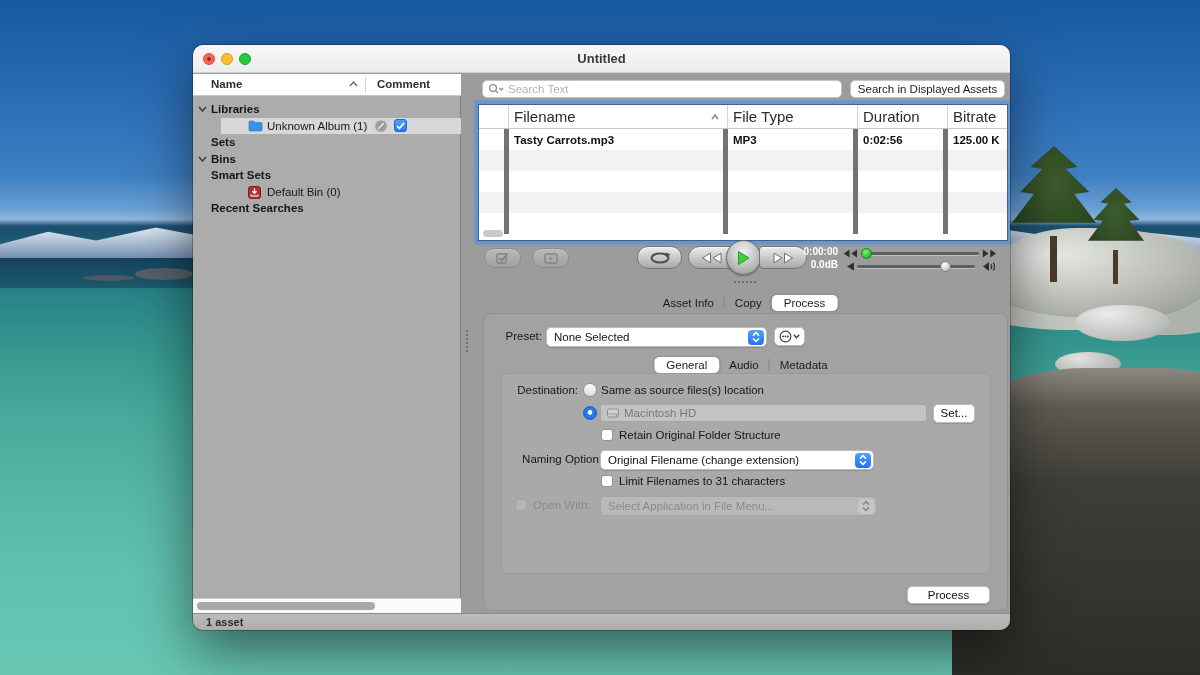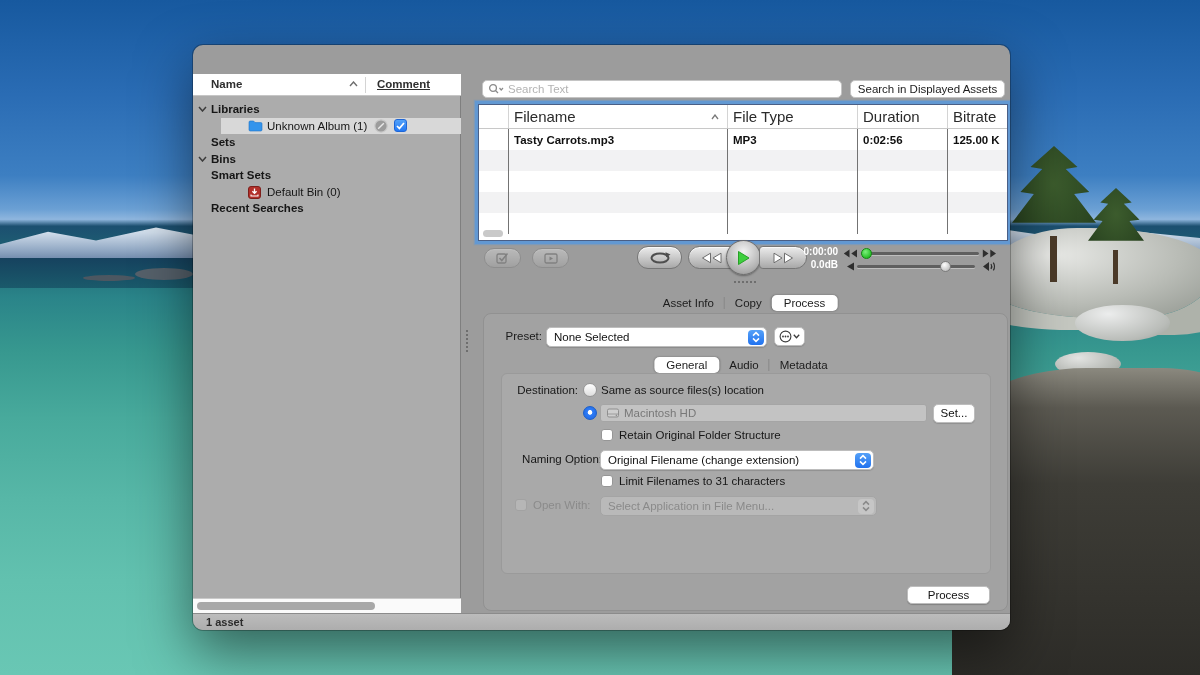--- a/index.html
+++ b/index.html
@@ -46,21 +46,21 @@
   .tl.red { left:10px; background:radial-gradient(circle at 50% 50%,#8e2f26 0%,#8e2f26 22%,#ff5f57 26%); border:.5px solid #e0443e; }
   .tl.yellow { left:28px; background:#febc2e; border:.5px solid #d89c1f; }
   .tl.green { left:46px; background:#28c840; border:.5px solid #1d9c30; }
 
   
   .sidebar { position:absolute; left:0; top:29px; width:268px; height:539px; background:#acacac; border-right:1px solid #7f7f7f; }
   .side-header { position:absolute; left:0; top:0; width:268px; height:22px; background:#fff; border-bottom:1px solid #c6c6c6; font-size:11.5px; font-weight:bold; color:#2e2e2e; }
   .sh-name { position:absolute; left:18px; top:4px; }
   .sh-sort { position:absolute; left:156px; top:7px; }
   .sh-div { position:absolute; left:172px; top:3px; height:16px; width:1px; background:#d4d4d4; }
-  .sh-comment { position:absolute; left:184px; top:4px;text-decoration:underline; }
+  .sh-comment { position:absolute; left:184px; top:4px; }
   .tree-area { position:absolute; left:0; top:27px; width:268px; }
   .trow { position:relative; height:16.5px; font-size:11.5px; color:#161616; display:flex; align-items:center; }
   .trow.group { font-weight:bold; padding-left:18px; }
   .trow.child { padding-left:46px;margin-left:28px; }
   .trow.selected { background:#d8d8d8; }
   .tchev { position:absolute; left:5px; top:5px; }
   .ticon { position:absolute; left:27px; top:2px; }
   .badge-circle { margin-left:7px; display:inline-flex; }
   .cb-checked { margin-left:6px; width:13px; height:13px; border-radius:3px;
     background:linear-gradient(#53a2f9,#2379f4); border:1px solid #1e66d6; display:inline-flex; align-items:center; justify-content:center; }
@@ -75,21 +75,21 @@
   .search-placeholder { color:#b3b3b3; font-size:11.5px; margin-left:4px; }
   .search-btn { position:absolute; left:388px; top:6px; width:155px; height:18px; background:#fff; border:1px solid #c4c4c4; border-radius:5px; font-size:11.5px; color:#1c1c1c; text-align:center; line-height:16px; }
 
   .table-wrap { position:absolute; left:16px; top:30px; width:530px; height:137px; background:#fff;
     border:1px solid #4a5f86; box-shadow:0 0 0 3px #6298d2, 0 0 1px 4px rgba(98,152,210,.5); overflow:hidden; }
   .thead { display:grid; grid-template-columns:30px 219px 130px 90px 1fr; height:24px; background:#fff; border-bottom:1px solid #c8c8c8; font-size:15px; color:#2b2b2b; }
   .thead > div { display:flex; align-items:center; padding-left:5px; border-right:1px solid #d4d4d4; position:relative; }
   .thead > div:last-child { border-right:none; }
   .sort-up { position:absolute; right:8px; top:9px; }
   .trowt { display:grid; grid-template-columns:30px 219px 130px 90px 1fr; height:21px; font-size:11.5px; font-weight:bold; color:#101010; }
-  .trowt > div { display:flex; align-items:center; padding-left:5px; border-right:1px solid #737373; white-space:nowrap; overflow:hidden; }
+  .trowt > div { display:flex; align-items:center; padding-left:5px; border-right:5px solid #737373; white-space:nowrap; overflow:hidden; }
   .trowt > div:last-child { border-right:none; }
   .trowt.empty { font-weight:normal; }
   .trowt.stripe { background:#f2f2f3; }
   .mini-scroll { position:absolute; left:4px; bottom:3px; width:20px; height:7px; border-radius:4px; background:#c9c9c9; }
 
   
   .cap { position:absolute; border-radius:11px; background:linear-gradient(#ececec,#a8a8a8); border:1px solid #767676; box-shadow:inset 0 1px 0 rgba(255,255,255,.7); display:flex; align-items:center; justify-content:center; }
   .cap.disabled { opacity:.38; }
   .btn-check { left:22px; top:174px; width:37px; height:20px; }
   .btn-slide { left:70px; top:174px; width:37px; height:20px; }
@@ -159,20 +159,26 @@
   <div class="tree tree2">
       <div class="canopy"></div>
       <div class="trunk"></div>
     </div>
   <div class="rock-mid1"></div>
   <div class="rock-mid2"></div>
   <div class="boulder"></div>
 
   <div class="window">
 
+    <div class="titlebar">
+      <span class="tl red"></span>
+      <span class="tl yellow"></span>
+      <span class="tl green"></span>
+      <div class="title">Untitled</div>
+    </div>
 
     <div class="sidebar">
       <div class="side-header">
         <span class="sh-name">Name</span>
         <svg class="sh-sort" width="9" height="6" viewBox="0 0 9 6">
             <path d="M1 5 L4.5 1 L8 5" fill="none" stroke="#6e6e6e" stroke-width="1.4"></path>
           </svg>
         <span class="sh-div"></span>
         <span class="sh-comment">Comment</span>
       </div>

